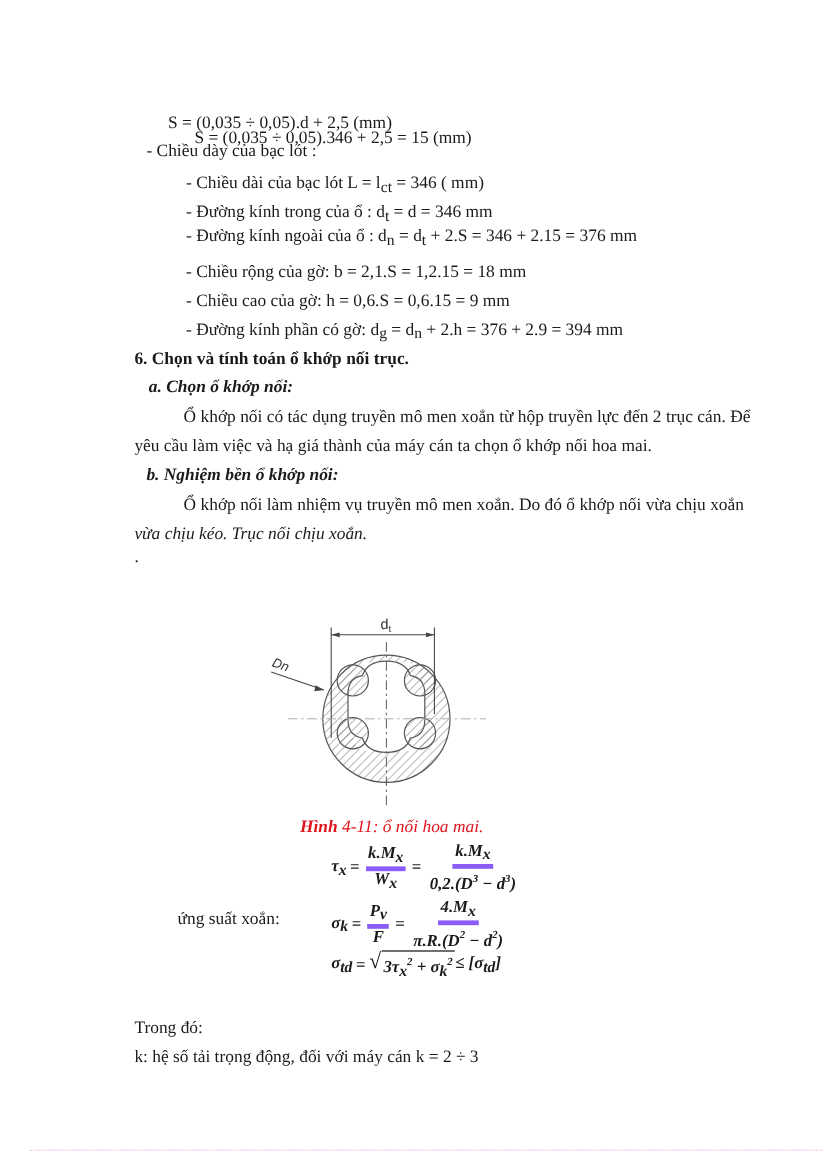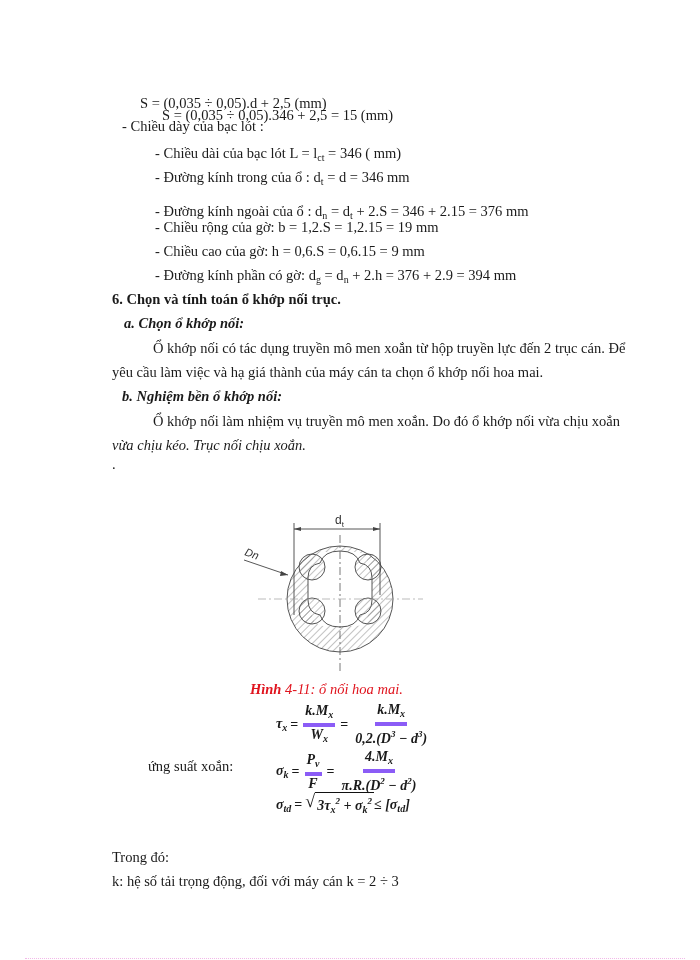--- a/index.html
+++ b/index.html
@@ -1,19 +1,19 @@
 <!DOCTYPE html>
 <html><head>
 <meta charset="utf-8">
 <style>
   html, body { margin: 0; padding: 0; background: #ffffff; }
   body { width: 700px; height: 960px; position: relative; overflow: hidden;
          font-family: "Liberation Serif", serif; color: #1a1a1a; font-size: 14.5px; }
   .line { position: absolute; white-space: nowrap; line-height: 18px; }
-  .sub { font-size: 10px; vertical-align: -3px; margin-top: 37px; }
+  .sub { font-size: 13px; vertical-align: -3px; margin-top: 37px; }
   .sup { font-size: 9px; vertical-align: 6px; }
   .bold { font-weight: bold; }
   .bi { font-weight: bold; font-style: italic; }
   .caption { color: #e0141e; font-style: italic; }
   .caption b { font-weight: bold; margin-top: 22px; }
   .frac { display: inline-flex; flex-direction: column; align-items: center; vertical-align: middle; margin: 0 2px; }
   .frac .num { border-bottom: 4px solid #8b5cf6; padding: 0 2px; line-height: 16px; }
   .frac .den { padding: 0 2px; line-height: 16px; }
   .formula { position: absolute; font-weight: bold; font-style: italic; font-size: 14px; white-space: nowrap; display: flex; align-items: center; justify-content: center; }
   .formula .eq { font-style: normal; margin: 0 3px; }
@@ -23,35 +23,35 @@
   .dotline { position: absolute; left: 25px; top: 958px; width: 660px; border-top: 1px dotted #f2b8e8; }
 </style>
 </head>
 <body>
 
 <div class="line" style="left:122px;top:69px;margin-top:48px;">- Chiều dày của bạc lót :</div>
 <div class="line" style="left:140px;top:94px;">S = (0,035 ÷ 0,05).d + 2,5     (mm)</div>
 <div class="line" style="left:162px;top:106px;">S = (0,035 ÷ 0,05).346 + 2,5 = 15 (mm)</div>
 <div class="line" style="left:155px;top:144px;"><span>- Chiều dài của bạc lót  L = l</span><span class="sub">ct</span><span> = 346 ( mm)</span></div>
 <div class="line" style="left:155px;top:168px;"><span>- Đường kính trong của ổ :    d</span><span class="sub">t</span><span> = d = 346 mm</span></div>
-<div class="line" style="left:155px;top:202px;"><span>- Đường kính ngoài của ổ : d</span><span class="sub">n</span><span> = d</span><span class="sub">t</span><span> + 2.S = 346 + 2.15 = 376 mm</span></div>
-<div class="line" style="left:155px;top:218px;">- Chiều rộng của gờ: b = 1,2.S = 1,2.15 = 19 mm</div>
+<div class="line" style="left:155px;top:188px;"><span>- Đường kính ngoài của ổ : d</span><span class="sub">n</span><span> = d</span><span class="sub">t</span><span> + 2.S = 346 + 2.15 = 376 mm</span></div>
+<div class="line" style="left:155px;top:218px;">- Chiều rộng của gờ: b = 2,1.S = 1,2.15 = 18 mm</div>
 <div class="line" style="left:155px;top:242px;">- Chiều cao của gờ: h = 0,6.S = 0,6.15 = 9  mm</div>
 <div class="line" style="left:155px;top:266px;"><span>- Đường kính phần có gờ: d</span><span class="sub">g</span><span> = d</span><span class="sub">n</span><span> + 2.h = 376 + 2.9 = 394 mm</span></div>
 
 <div class="line bold" style="left:112px;top:290px;">6. Chọn và tính toán ổ khớp nối trục.</div>
 <div class="line bi" style="left:124px;top:314px;">a. Chọn  ổ khớp nối:</div>
 <div class="line" style="left:153px;top:339px;">Ổ khớp nối có tác dụng truyền mô men xoắn từ hộp truyền lực đến 2 trục cán. Để</div>
 <div class="line" style="left:112px;top:363px;">yêu cầu làm việc và hạ giá thành của máy cán ta chọn ổ khớp nối hoa mai.</div>
 <div class="line bi" style="left:122px;top:387px;text-align:right;">b. Nghiệm bền ổ khớp nối:</div>
 <div class="line" style="left:153px;top:412px;">Ổ khớp nối làm nhiệm vụ truyền mô men xoắn. Do đó ổ khớp nối vừa chịu xoắn</div>
 <div class="line" style="left:112px;top:436px;font-style:italic;">vừa chịu kéo. Trục nối chịu xoắn.</div>
 <div class="line" style="left:112px;top:455px;">.</div>
 
-<div style="position:absolute;left:238px;top:505px;width:200px;height:170px;text-align:center;">
+<div style="position:absolute;left:220px;top:505px;width:200px;height:170px;text-align:center;">
   <svg width="200" height="170" viewBox="0 0 200 170">
     <defs>
       <pattern id="hatch" patternUnits="userSpaceOnUse" width="5" height="5" patternTransform="rotate(45)">
         <line x1="0" y1="0" x2="0" y2="5" stroke="#777" stroke-width="0.9"></line>
       </pattern>
       <mask id="ringmask">
         <rect x="0" y="0" width="200" height="170" fill="white"></rect>
 
         <path d="M 70 73
                  L 70 68 A 10 10 0 0 0 74 59 A 12 12 0 0 1 86 47

